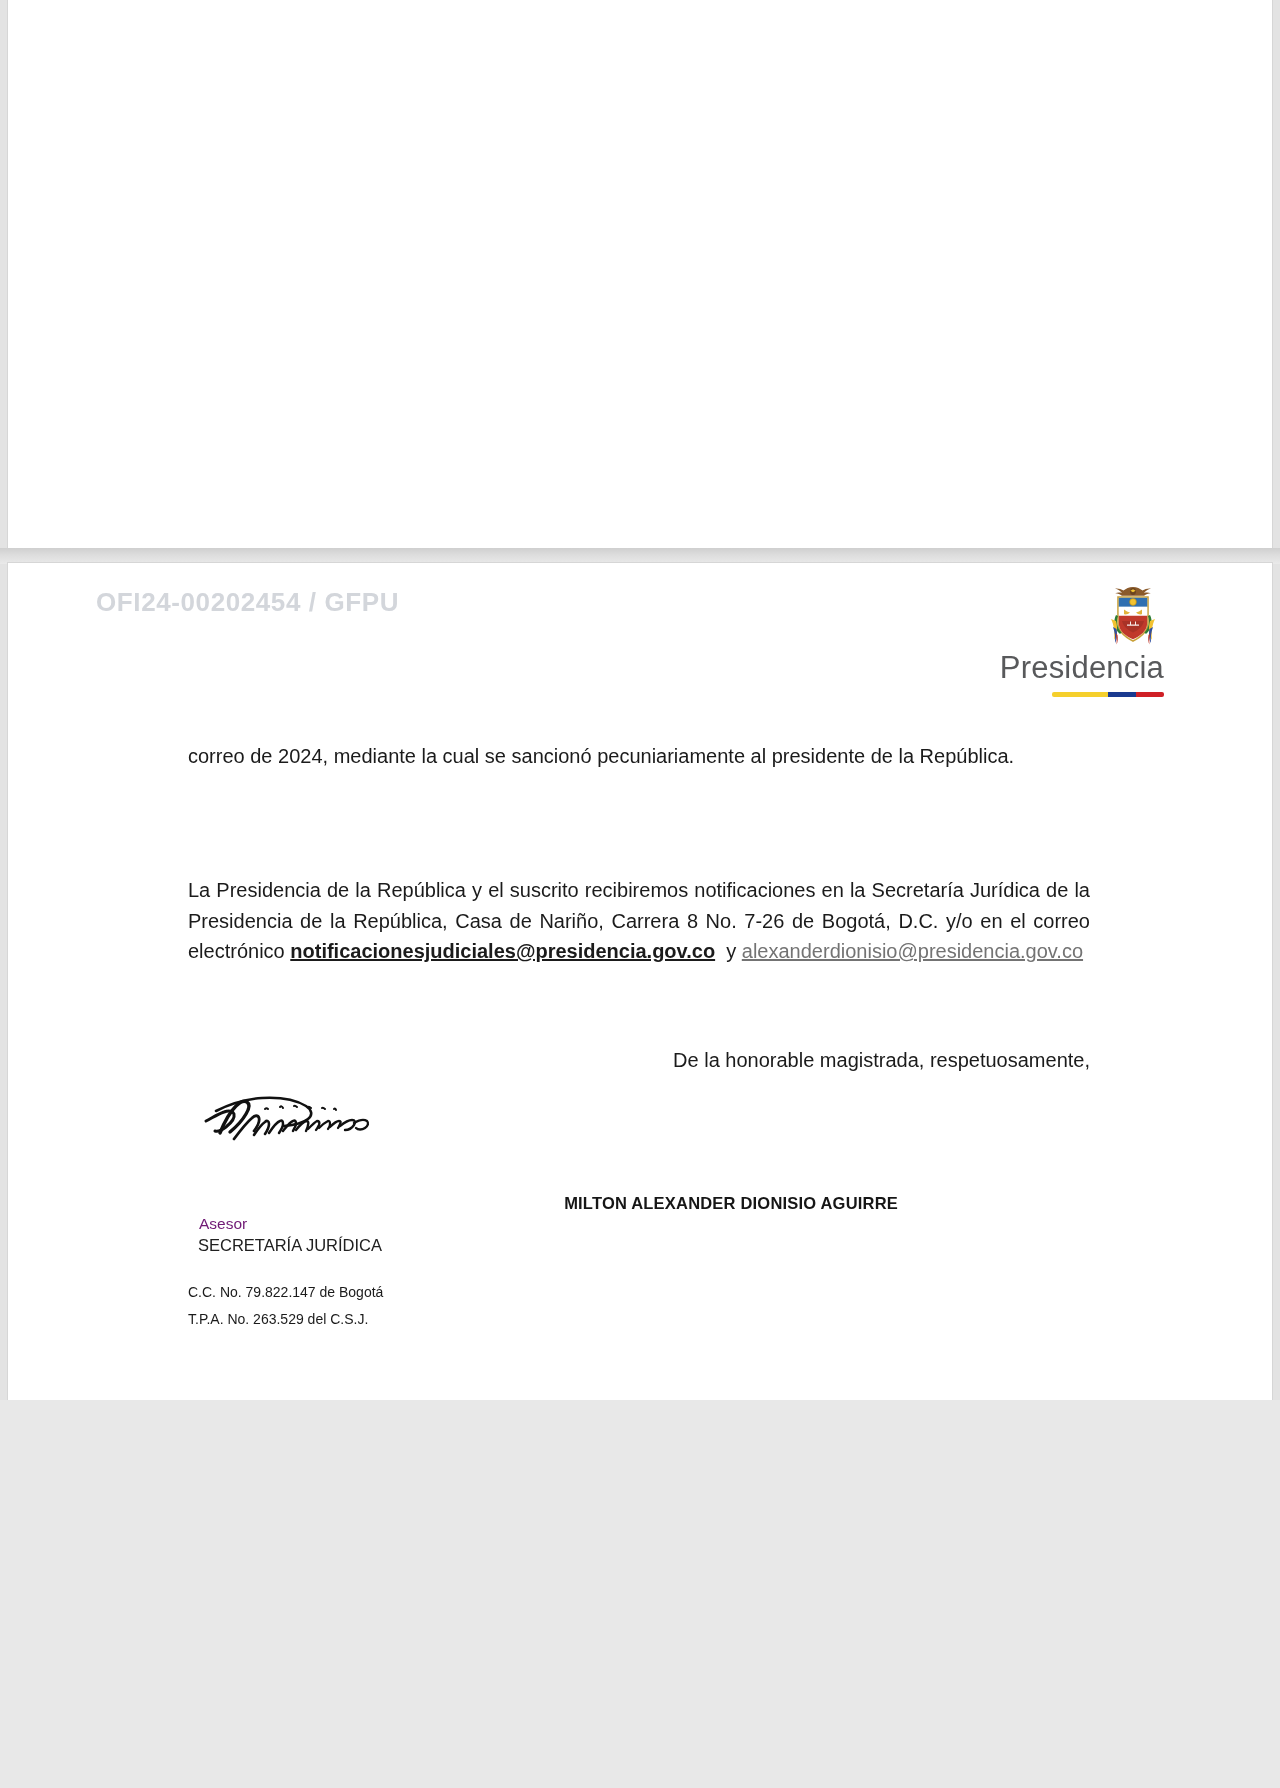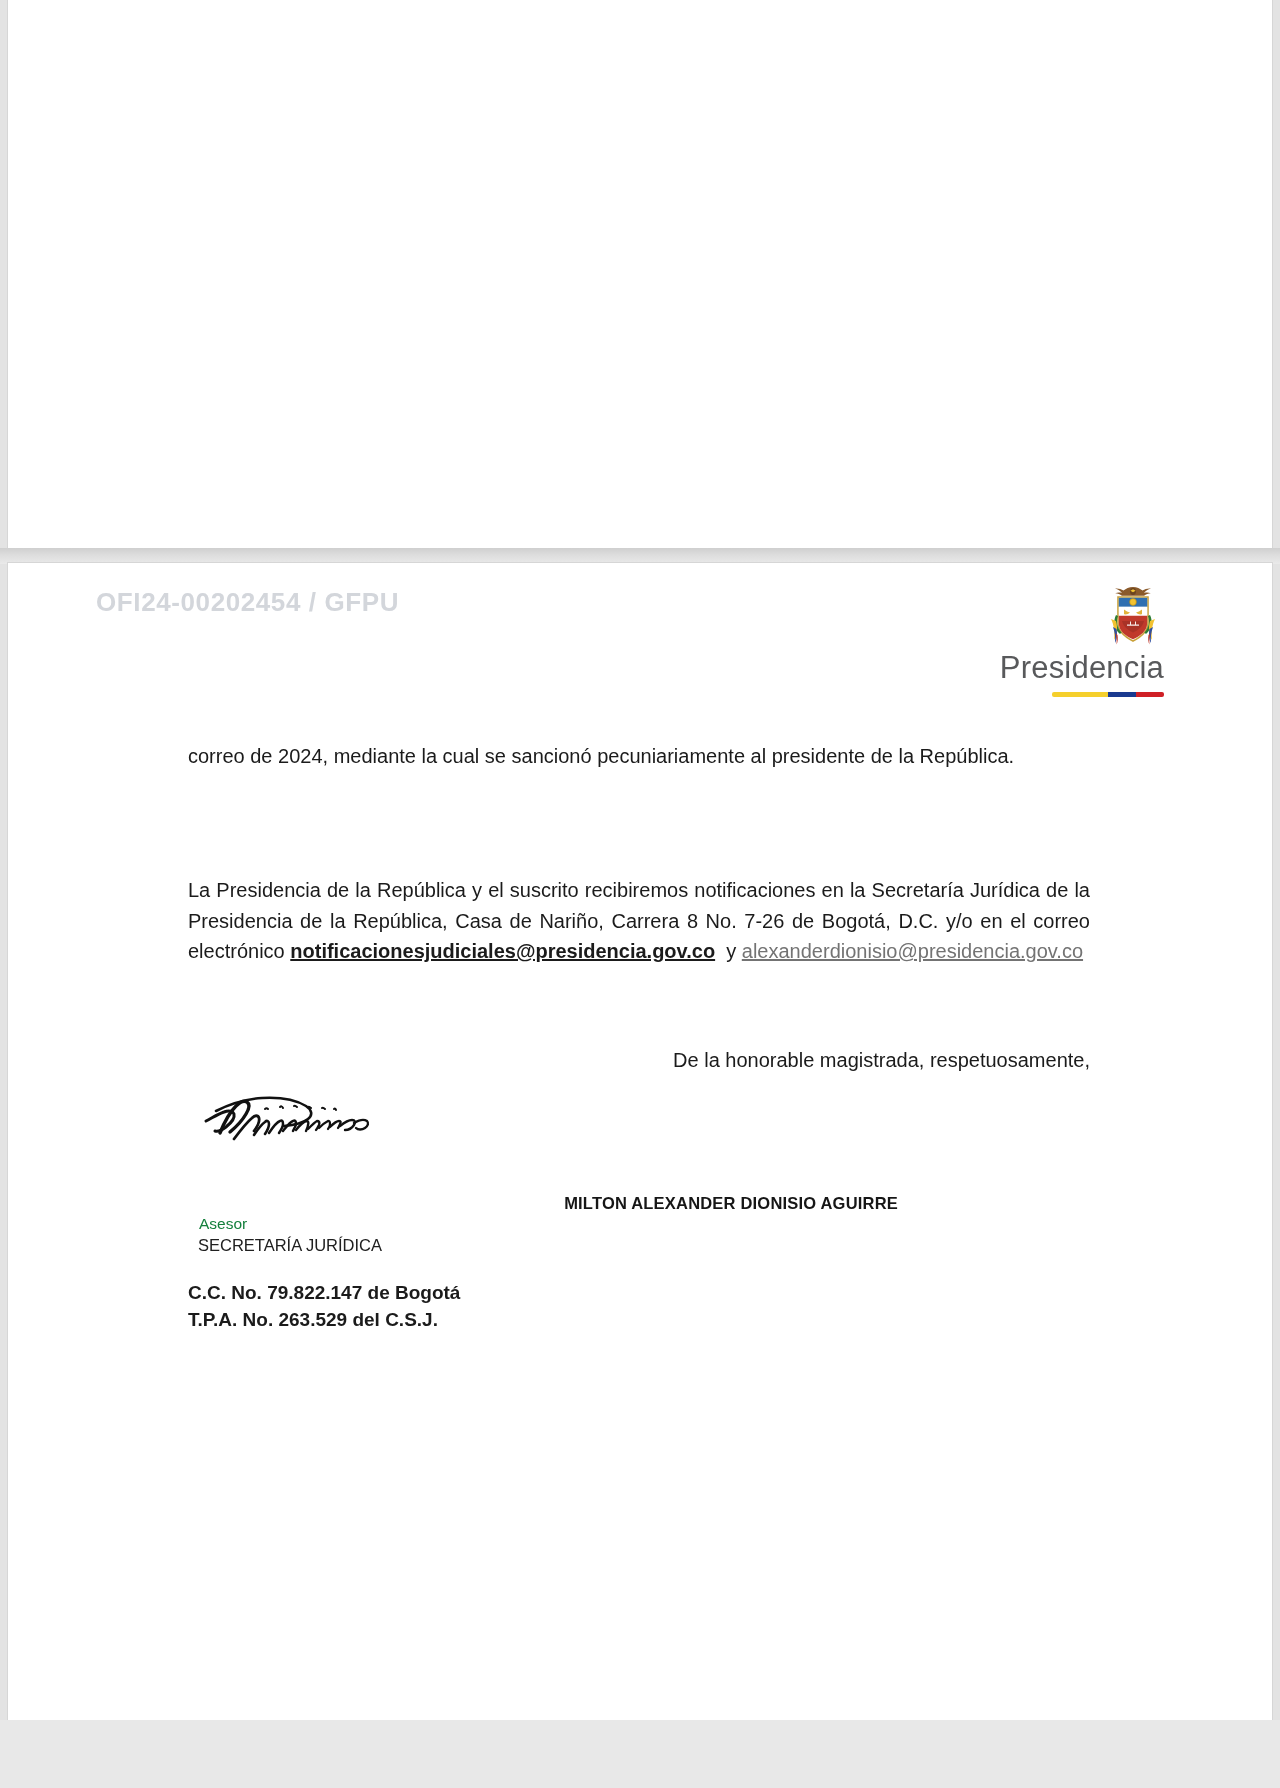--- a/index.html
+++ b/index.html
@@ -4,21 +4,21 @@
 <style>
   html, body {
     margin: 0;
     padding: 0;
     background: #e8e8e8;
     font-family: "Liberation Sans", sans-serif;
   }
   #viewport {
     position: relative;
     width: 1280px;
-    height: 1720px;
+    height: 1400px;
     overflow: hidden;
     background: #e3e3e3;
   }
 
   
   .page {
     position: absolute;
     left: 8px;
     width: 1264px;
     background: #ffffff;
@@ -132,37 +132,36 @@
   .sig-name {
     font-size: 16.5px;
     font-weight: bold;
     color: #161616;
     letter-spacing: .2px;
     line-height: 21px;
     text-align: right;
   }
   .sig-role {
     font-size: 15.5px;
-    color: #15803d;
+    color: #701a75;
     line-height: 20px;
     margin-left: 1px;
   }
   .sig-dep {
     font-size: 16.5px;
     color: #202020;
     line-height: 22px;
   }
   .sig-ids {
     position: absolute;
     left: 180px;
     top: 716px;
-    font-size: 19px;
+    font-size: 14px;
     line-height: 27px;
     color: #1b1b1b;
-    font-weight: bold;
   }
 </style>
 </head>
 <body>
 
 <div id="viewport">
 
   <div class="page" id="page-one">
 
     

